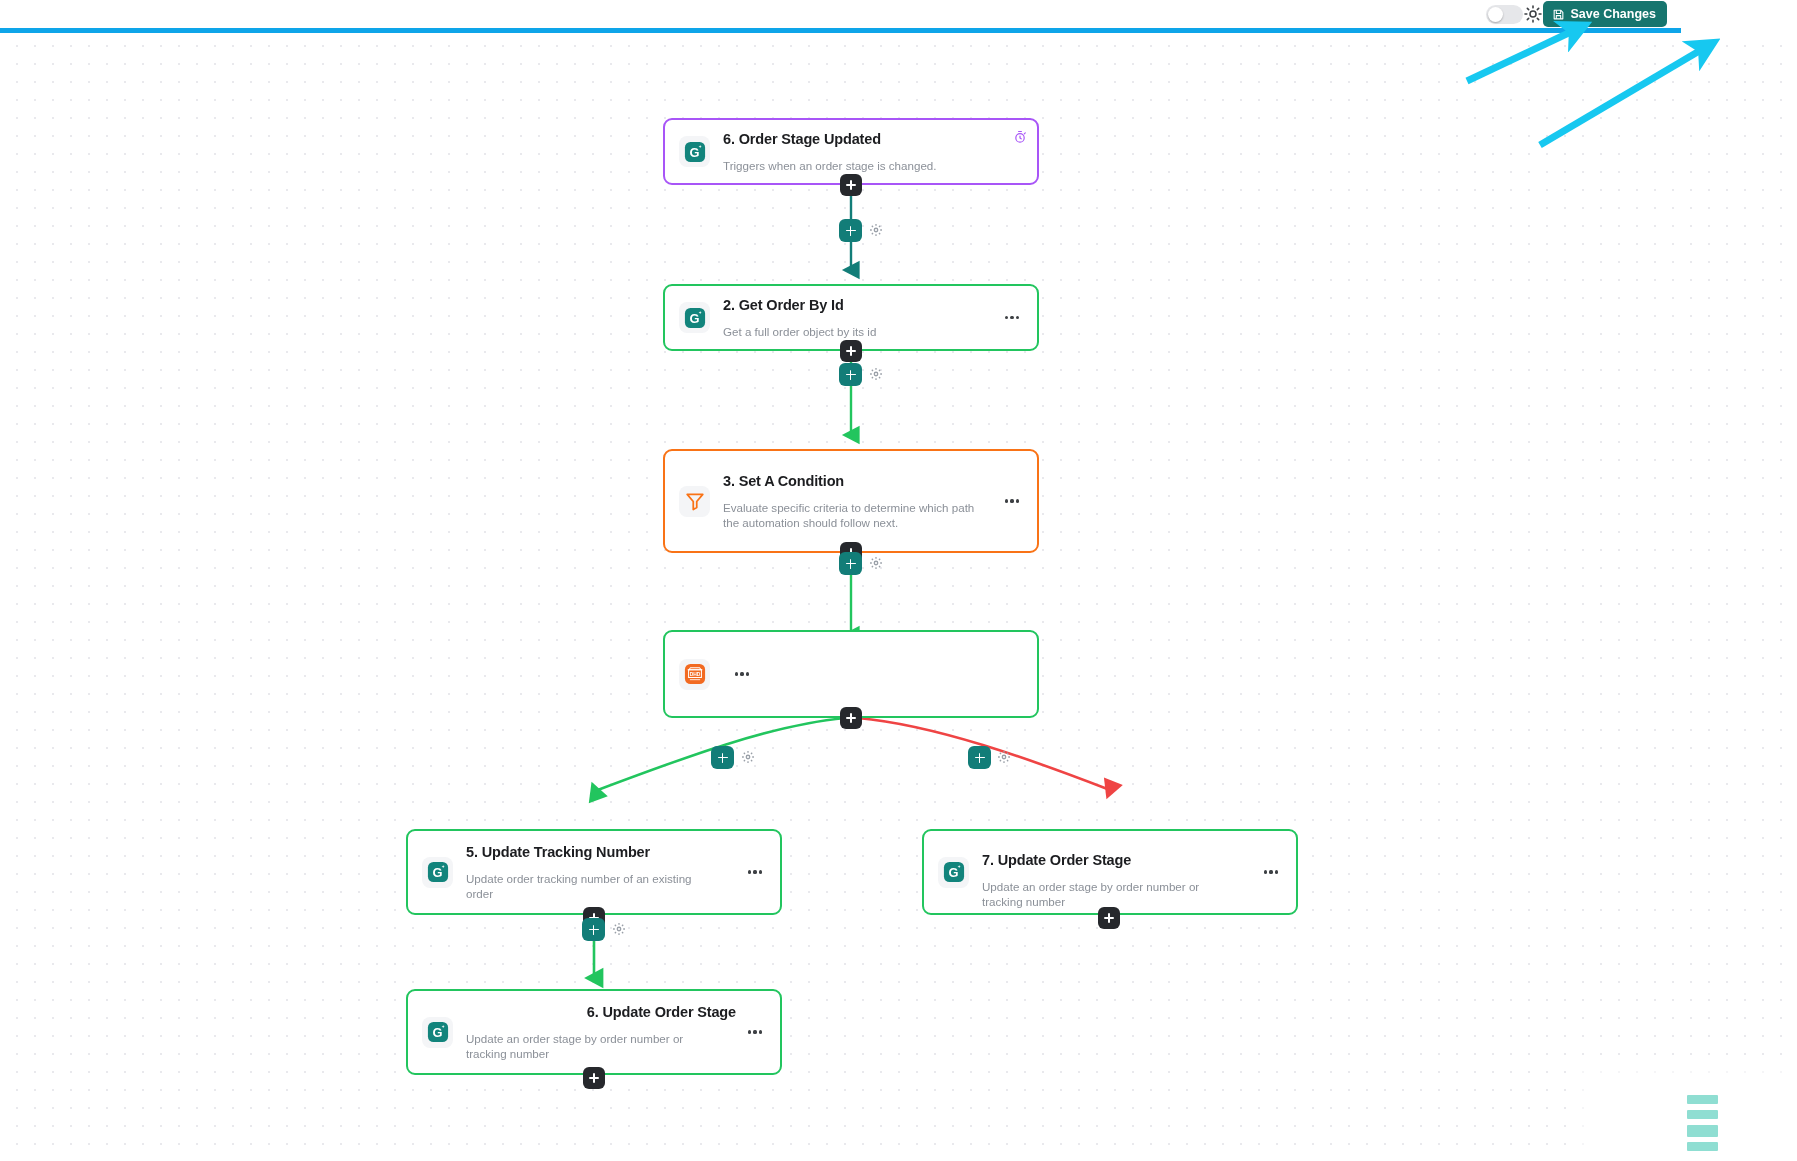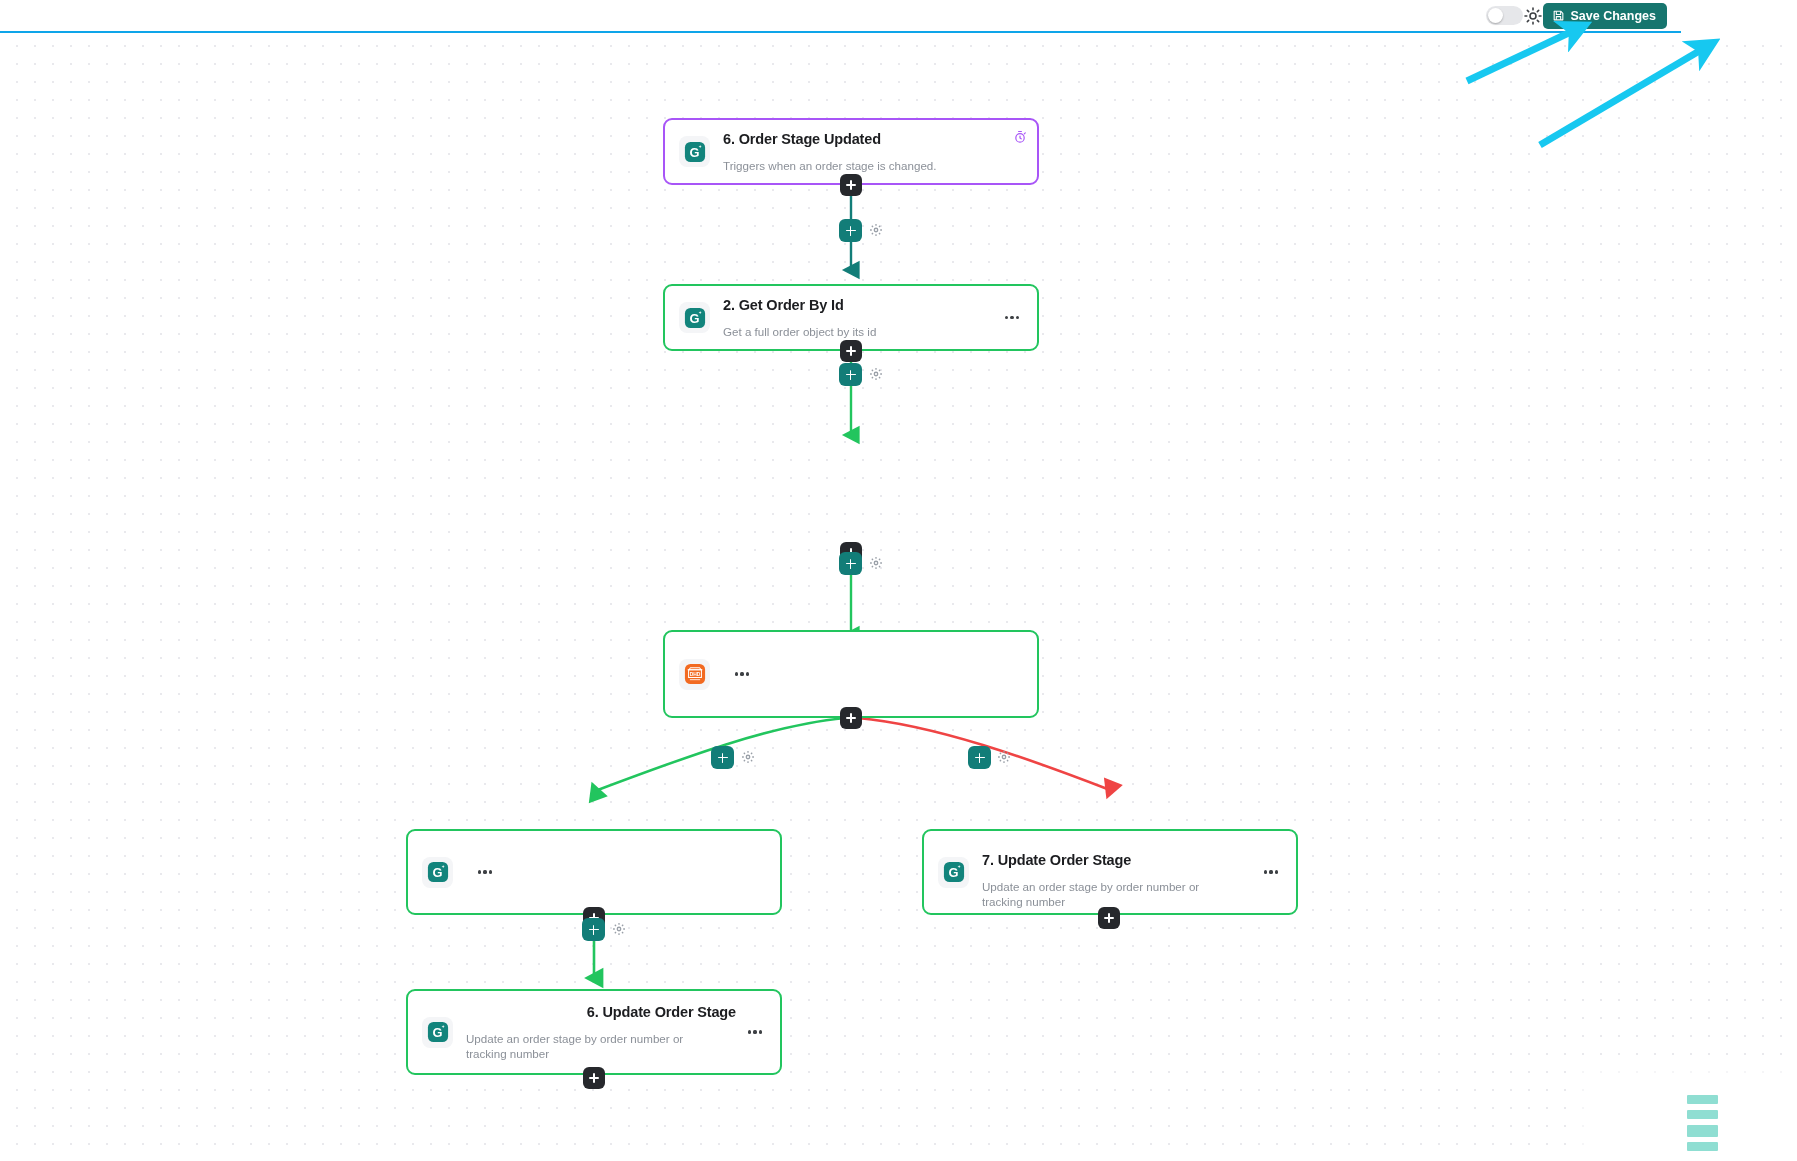--- a/index.html
+++ b/index.html
@@ -8,21 +8,21 @@
     font-family: "Liberation Sans", sans-serif;
     background: #ffffff;
     overflow: hidden;
   }
 
   
   .topbar {
     position: absolute; top: 0; left: 0;
     width: 1681px; height: 33px;
     background: #ffffff;
-    border-bottom: 2px solid #0ea5e9;
+    border-bottom: 5px solid #0ea5e9;
     display: flex; align-items: center; justify-content: flex-end;
     padding-right: 14px;
     z-index: 40;
   }
   .toggle {
     width: 37px; height: 19px; border-radius: 10px;
     background: #e6e7ea; position: relative; flex: none;
     cursor: pointer;
   }
   .toggle .knob {
@@ -231,20 +231,36 @@
   </div>
   <div class="plus-dark" style="left:840px; top:307px;"></div>
   <div class="plus-teal" style="left:839px; top:330px;"></div>
   <span class="gear" style="left:869px; top:334px;">
     <svg viewBox="0 0 24 24" width="14" height="14" fill="none" stroke="#9aa0a8" stroke-width="2.2">
       <circle cx="12" cy="12" r="3"></circle>
       <path d="M12 1.8v3M12 19.2v3M1.8 12h3M19.2 12h3M4.8 4.8l2.1 2.1M17.1 17.1l2.1 2.1M19.2 4.8l-2.1 2.1M6.9 17.1l-2.1 2.1"></path>
     </svg>
   </span>
 
+  <div class="node cond" style="left:663px; top:416px; width:376px; height:104px;">
+    <span class="node-ico">
+      <svg class="glyph" viewBox="0 0 24 24" fill="none" stroke="#f97316" stroke-width="1.9" stroke-linejoin="round">
+        <path d="M3.5 4.8h17l-6.6 7.8v6.6l-3.8 2.2v-8.8z"></path>
+      </svg>
+    </span>
+    <span class="node-text">
+      <span class="node-title" style="display:block;">3. Set A Condition</span>
+      <span class="node-desc" style="display:block; max-width:268px;">Evaluate specific criteria to determine which path the automation should follow next.</span>
+    </span>
+    <span class="dots-btn">
+        <i></i>
+        <i></i>
+        <i></i>
+      </span>
+  </div>
   <div class="plus-dark" style="left:840px; top:509px;"></div>
   <div class="plus-teal" style="left:839px; top:519px;"></div>
   <span class="gear" style="left:869px; top:523px;">
     <svg viewBox="0 0 24 24" width="14" height="14" fill="none" stroke="#9aa0a8" stroke-width="2.2">
       <circle cx="12" cy="12" r="3"></circle>
       <path d="M12 1.8v3M12 19.2v3M1.8 12h3M19.2 12h3M4.8 4.8l2.1 2.1M17.1 17.1l2.1 2.1M19.2 4.8l-2.1 2.1M6.9 17.1l-2.1 2.1"></path>
     </svg>
   </span>
 
   <div class="node" style="left:663px; top:597px; width:376px; height:88px;">
@@ -280,20 +296,24 @@
     </svg>
   </span>
 
   <div class="node" style="left:406px; top:796px; width:376px; height:86px;">
     <span class="node-ico">
       <svg class="glyph" viewBox="0 0 24 24">
         <rect x="1" y="1" width="22" height="22" rx="6" fill="#12847c"></rect>
         <text x="11.5" y="17.5" font-family="Liberation Sans, sans-serif" font-size="14" font-weight="700" fill="#fff" text-anchor="middle">G</text>
         <path d="M17.6 4.3l.5 1.3 1.3.5-1.3.5-.5 1.3-.5-1.3-1.3-.5 1.3-.5z" fill="#fff"></path>
       </svg>
+    </span>
+    <span class="node-text">
+      <span class="node-title" style="display:block;">5. Update Tracking Number</span>
+      <span class="node-desc" style="display:block; max-width:250px;">Update order tracking number of an existing order</span>
     </span>
     <span class="dots-btn">
         <i></i>
         <i></i>
         <i></i>
       </span>
   </div>
   <div class="plus-dark" style="left:583px; top:874px;"></div>
   <div class="plus-teal" style="left:582px; top:885px;"></div>
   <span class="gear" style="left:612px; top:889px;">

